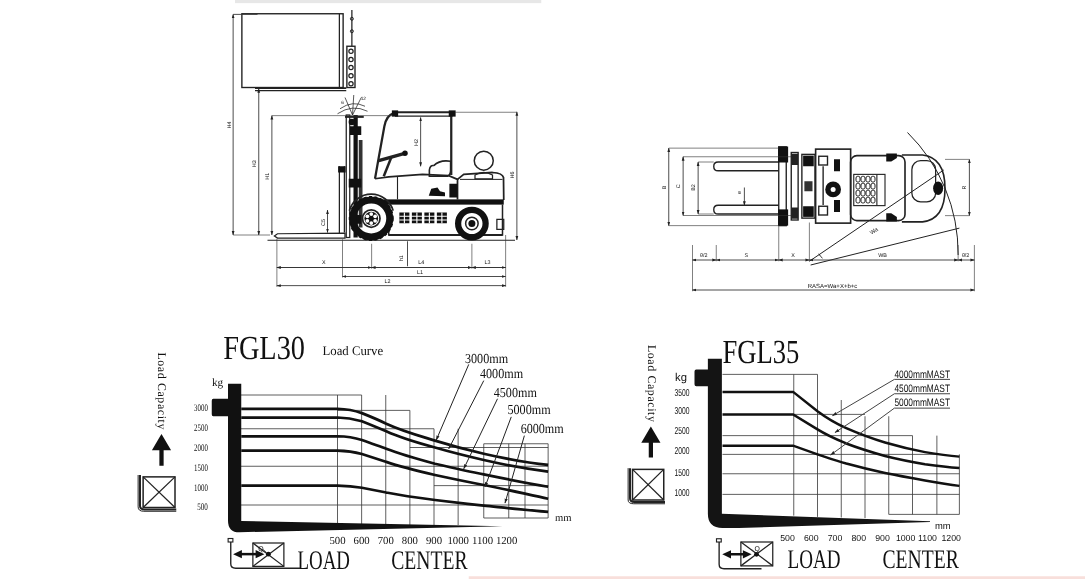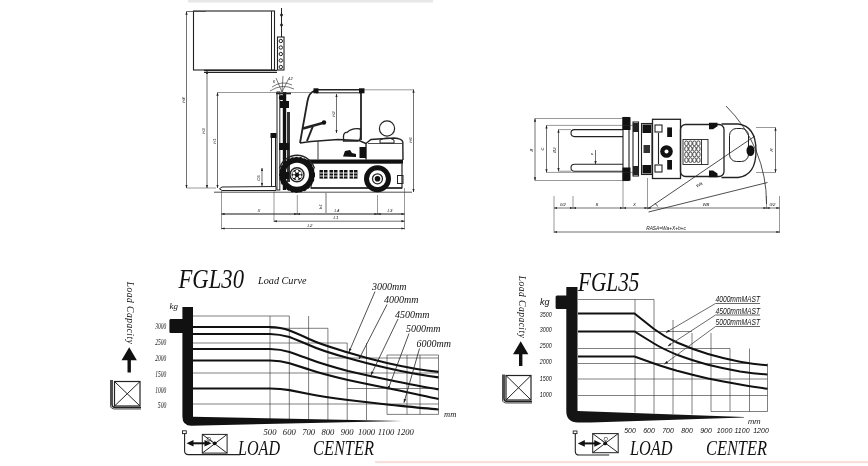--- a/index.html
+++ b/index.html
@@ -1,17 +1,17 @@
 <!DOCTYPE html>
 <html><head>
 <meta charset="utf-8">
 <style>
   html,body{margin:0;padding:0;background:#ffffff;}
   #page{position:relative;width:868px;height:466px;background:#ffffff;overflow:hidden;
-        font-family:"Liberation Serif", serif;font-style:italic;}
+        font-family:"Liberation Serif", serif;}
   svg{position:absolute;left:0;top:0;}
   text{fill:#111;}
 </style>
 </head>
 <body>
 <div id="page">
 <svg width="868" height="466" viewBox="0 0 868 466">
 <defs>
   <marker id="ae" viewBox="0 0 10 10" refX="9" refY="5" markerWidth="5" markerHeight="5" orient="auto-start-reverse">
     <path d="M0,1.8 L10,5 L0,8.2 z" fill="#222"></path>

